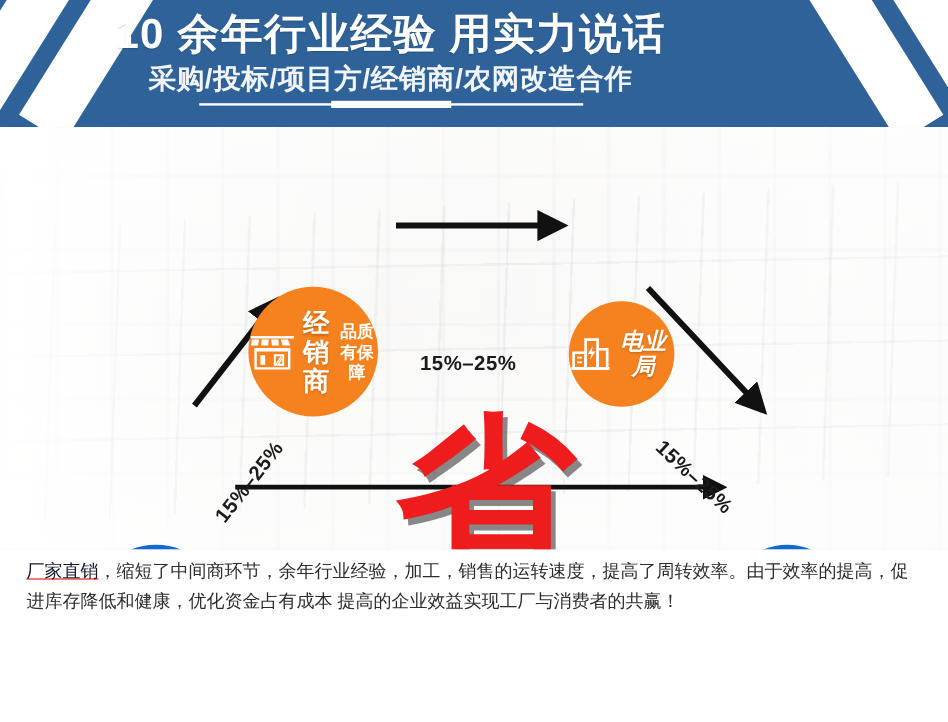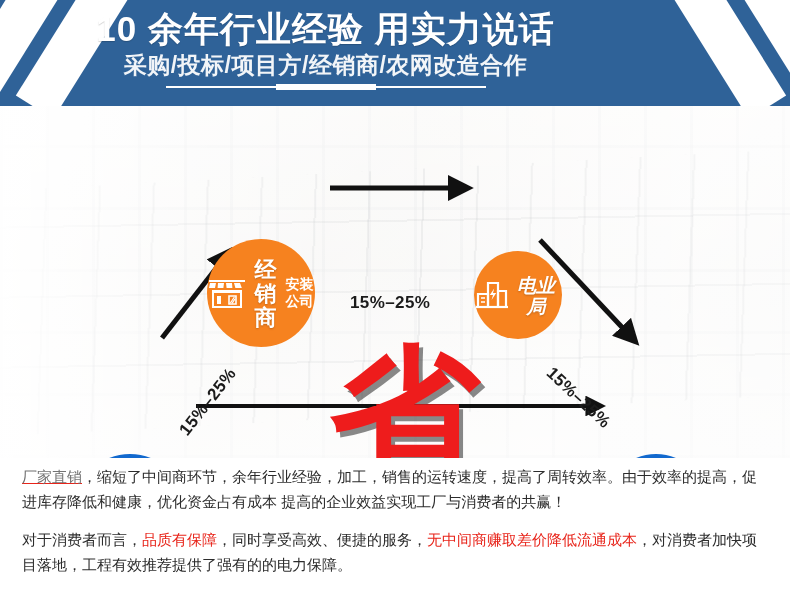--- a/index.html
+++ b/index.html
@@ -114,21 +114,21 @@
   }
 
   
   .copy {
     position: absolute; left: 0; top: 458px; width: 790px; height: 144px;
     padding: 6px 22px 0 22px; background: #ffffff;
   }
   .copy p { font-size: 15px; line-height: 25px; color: #2c2c2c; letter-spacing: 0; }
   .copy p + p { margin-top: 13px; }
   .hl { color: #e8241a; }
-  .hl-u { color: #737373; text-decoration: underline; text-decoration-color: #e8241a; }
+  .hl-u { color: #0f172a; text-decoration: underline; text-decoration-color: #e8241a; }
 </style>
 </head>
 <body>
 
 <div id="page">
 
   <div class="banner">
     <div class="stripe l1"></div>
     <div class="stripe l2"></div>
     <div class="stripe r1"></div>
@@ -176,21 +176,21 @@
           <path d="M3 6h6l-1 5H2zM11 6h6l-.6 5h-5.8zM19 6h6l.4 5h-5.8zM27 6h6l1.8 5h-6.4z"></path>
           <path d="M5 13h30v2H5z"></path>
           <path d="M6 15h28v15H6z" fill="none" stroke="#fff" stroke-width="2"></path>
           <rect x="10" y="19" width="4" height="8"></rect>
           <path d="M22 19h7v8h-7z" fill="none" stroke="#fff" stroke-width="1.6"></path>
           <path d="M23.4 26l4-6" stroke="#fff" stroke-width="1.2"></path>
           <path d="M25 26.4l3-4.6" stroke="#fff" stroke-width="1.2"></path>
         </svg>
       </span>
       <span class="nlabel">经销商</span>
-      <span class="nsub">安装公司</span>
+      <span class="nsub">品质有保障</span>
     </div>
 
     <div class="node orange" id="node-power">
       <span>
         <svg width="36" height="30" viewBox="0 0 36 30" fill="none" stroke="#fff" stroke-width="2.2">
           <path d="M14 3h10v24H14z"></path>
           <path d="M4 14h10v13H4z"></path>
           <path d="M24 11h8v16h-8z"></path>
           <path d="M2 27h32"></path>
           <path d="M20.2 8.4l-4.4 6.6h3.2l-1.4 5 4.6-7h-3.2z" fill="#fff" stroke="none"></path>
@@ -208,18 +208,15 @@
     <div class="node blue" id="node-consumer">
       
       
     </div>
   </div>
 
   <div class="copy">
     <p>
       <span class="hl-u">厂家直销</span><span>，缩短了中间商环节，余年行业经验，加工，销售的运转速度，提高了周转效率。由于效率的提高，促进库存降低和健康，优化资金占有成本 提高的企业效益实现工厂与消费者的共赢！</span>
     </p>
-    <p>
-      <span>对于消费者而言，</span><span class="hl">品质有保障</span><span>，同时享受高效、便捷的服务，</span><span class="hl">无中间商赚取差价降低流通成本</span><span>，对消费者加快项目落地，工程有效推荐提供了强有的的电力保障。</span>
-    </p>
   </div>
 
 </div>
 
 </body></html>

